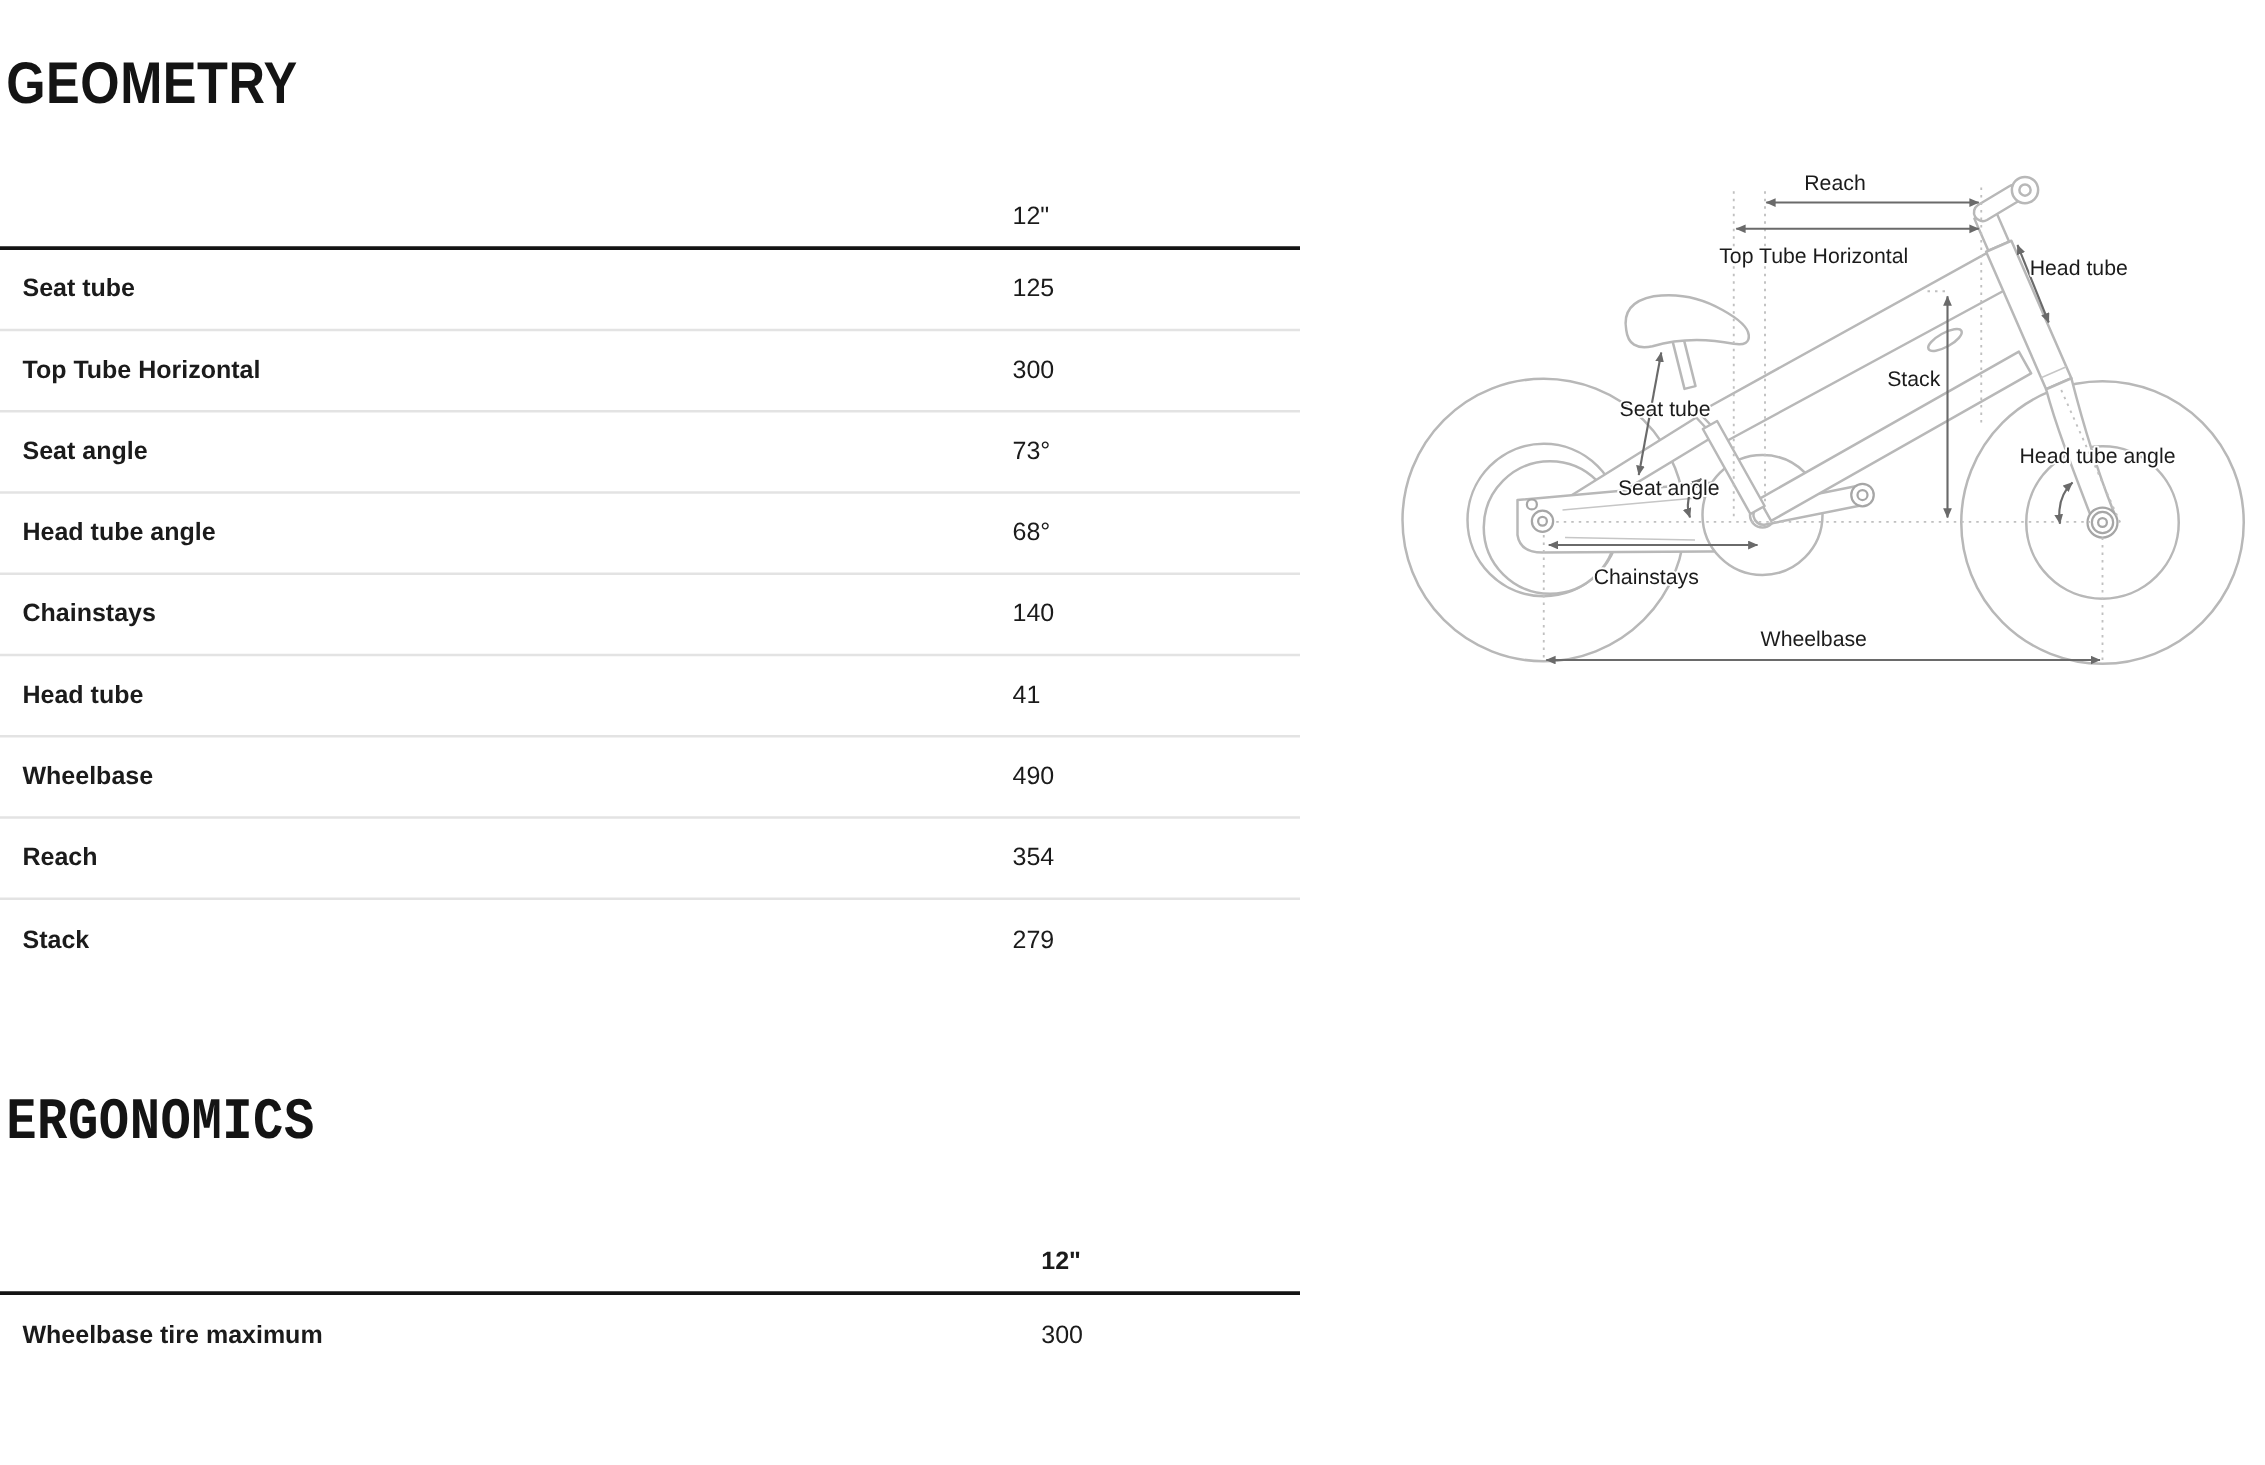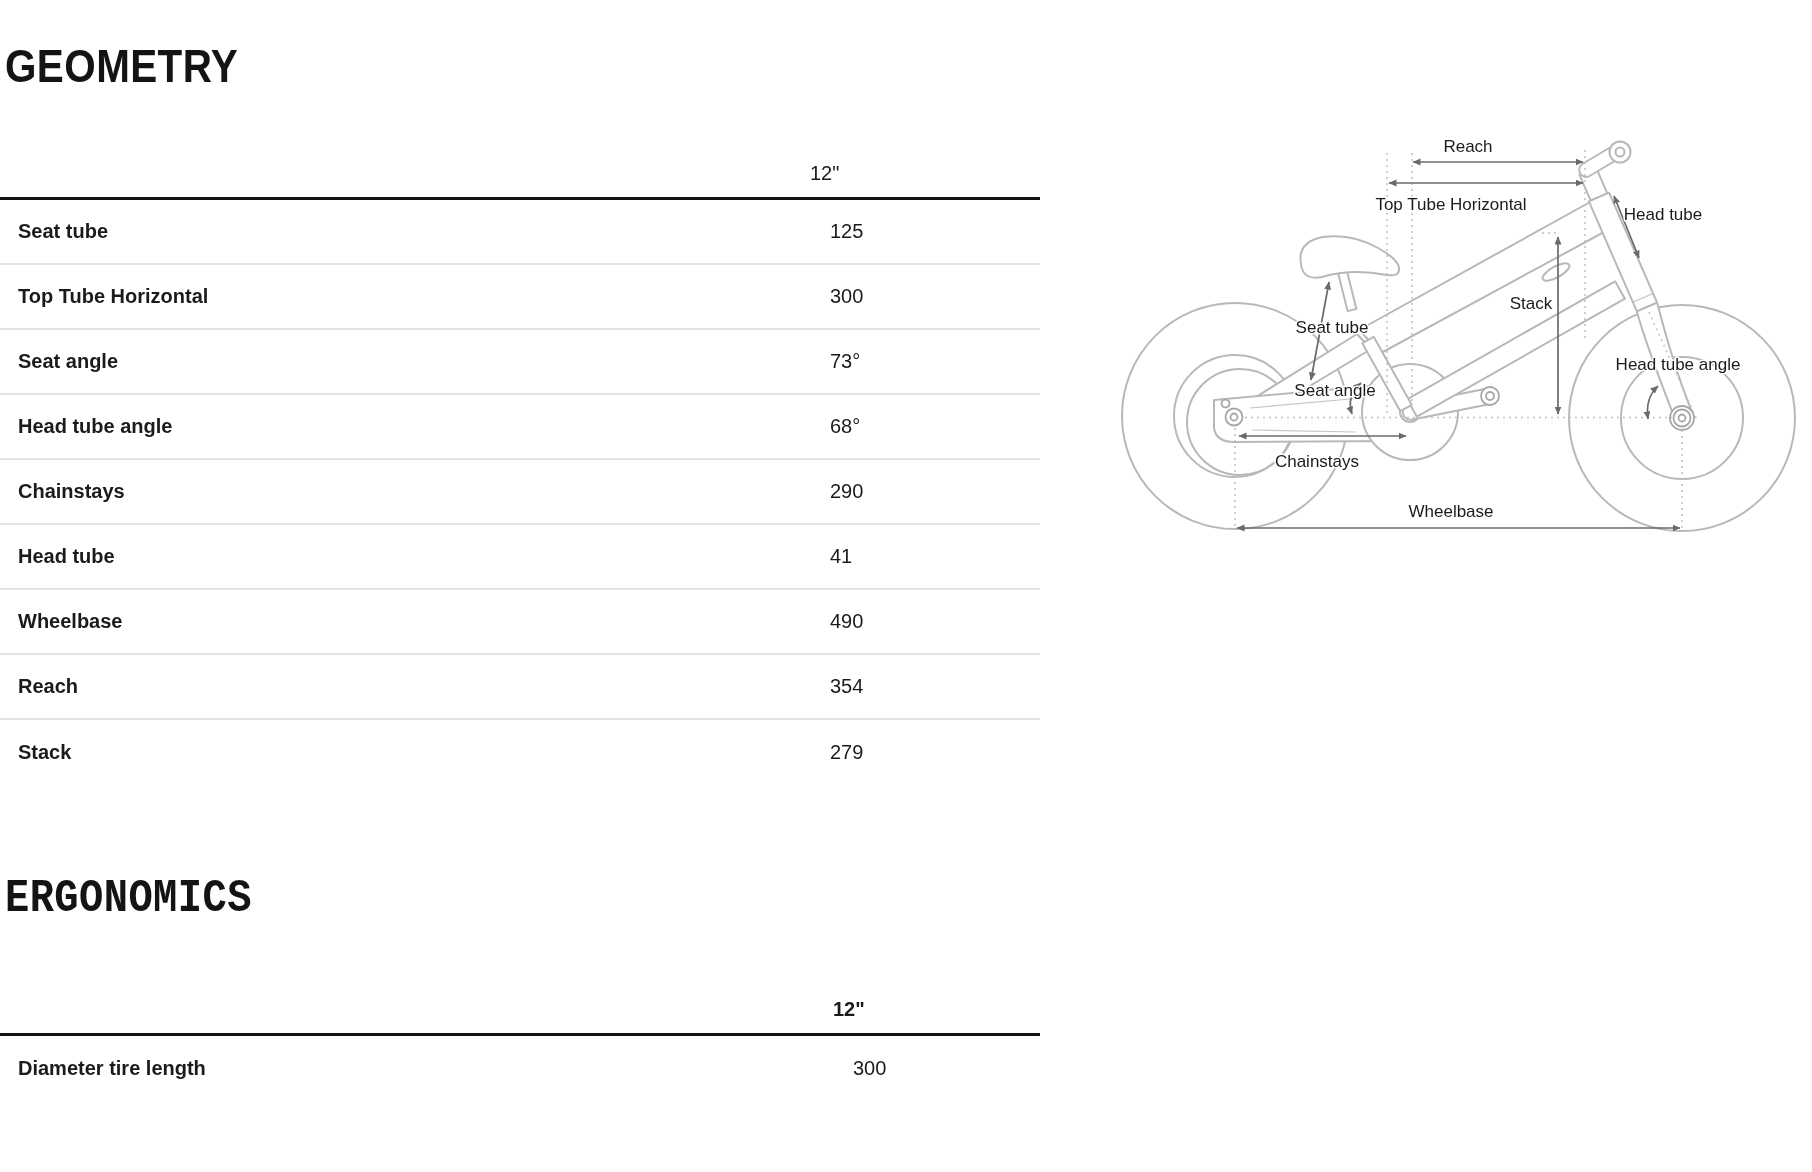--- a/index.html
+++ b/index.html
@@ -11,21 +11,21 @@
   #ergonomics-heading{top:872px;font-family:Liberation Mono, monospace;}
   .spec-table{position:absolute;left:0;width:1040px;--valx:810px;}
   #geometry-table{top:130px;}
   #ergonomics-table{top:966px;--valx:833px;}
   .thead{position:relative;height:67px;border-bottom:3px solid #141414;}
   .thead .value{position:absolute;left:var(--valx);bottom:12px;font-size:20px;font-weight:400;}
   #ergonomics-table .thead .value{font-weight:700;}
   .trows .row{position:relative;height:65px;display:flex;align-items:center;border-bottom:2px solid #e3e3e3;box-sizing:border-box;}
   .trows .row.last{border-bottom:none;}
   .row .label{padding-left:18px;font-size:20px;font-weight:700;}
-  .row .value{position:absolute;left:var(--valx);font-size:20px;font-weight:400;margin-left:20px;}
+  .row .value{position:absolute;left:var(--valx);font-size:20px;font-weight:400;}
   #bike-diagram{position:absolute;left:1115px;top:90px;width:700px;height:480px;}
   #bike-diagram text{font-family:"Liberation Sans",sans-serif;font-size:17px;fill:#1b1b1b;
         paint-order:stroke;stroke:#fff;stroke-width:3px;stroke-linejoin:round;}
   .tube{fill:#fff;stroke:#b8b8b8;stroke-width:2;stroke-linejoin:round;}
   .wheel{fill:none;stroke:#b8b8b8;stroke-width:2;}
   .detail{fill:#fff;stroke:#a6a6a6;stroke-width:1.8;}
   .seam{fill:none;stroke:#c6c6c6;stroke-width:1.2;}
   .dash{fill:none;stroke:#c0c0c0;stroke-width:1.5;stroke-dasharray:2 4;}
   .dim{fill:none;stroke:#6a6a6a;stroke-width:1.7;}
 </style>
@@ -57,21 +57,21 @@
           <span class="value">73°</span>
         </div>
 
         <div class="row">
           <span class="label">Head tube angle</span>
           <span class="value">68°</span>
         </div>
 
         <div class="row">
           <span class="label">Chainstays</span>
-          <span class="value">290</span>
+          <span class="value">140</span>
         </div>
 
         <div class="row">
           <span class="label">Head tube</span>
           <span class="value">41</span>
         </div>
 
         <div class="row">
           <span class="label">Wheelbase</span>
           <span class="value">490</span>
@@ -92,21 +92,21 @@
   <h2 class="big-heading" id="ergonomics-heading"><span>ERGONOMICS</span></h2>
 
   <div class="spec-table" id="ergonomics-table">
     <div class="thead">
       <span class="value">12"</span>
     </div>
     <div class="trows">
 
 
         <div class="row last">
-          <span class="label">Diameter tire length</span>
+          <span class="label">Wheelbase tire maximum</span>
           <span class="value">300</span>
         </div>
       </div>
   </div>
 
   <svg id="bike-diagram" viewBox="1115 90 700 480">
     <defs>
       <marker id="ah" markerWidth="10" markerHeight="10" refX="7.5" refY="3.5" orient="auto-start-reverse" markerUnits="userSpaceOnUse">
         <path d="M0,0 L8,3.5 L0,7 Z" fill="#6a6a6a"></path>
       </marker>

